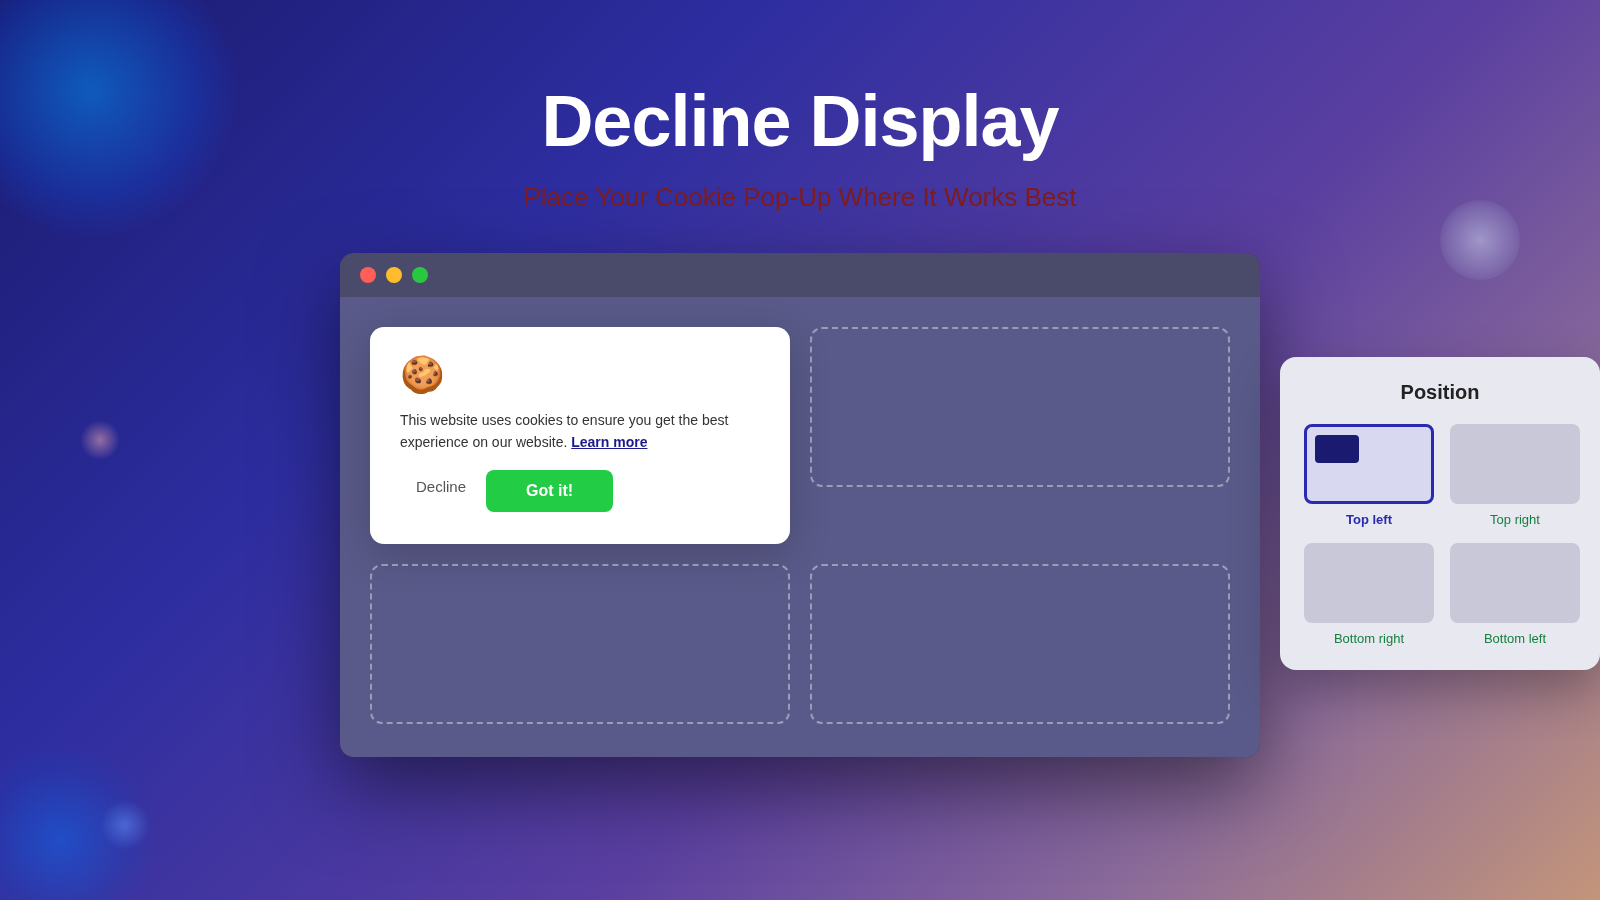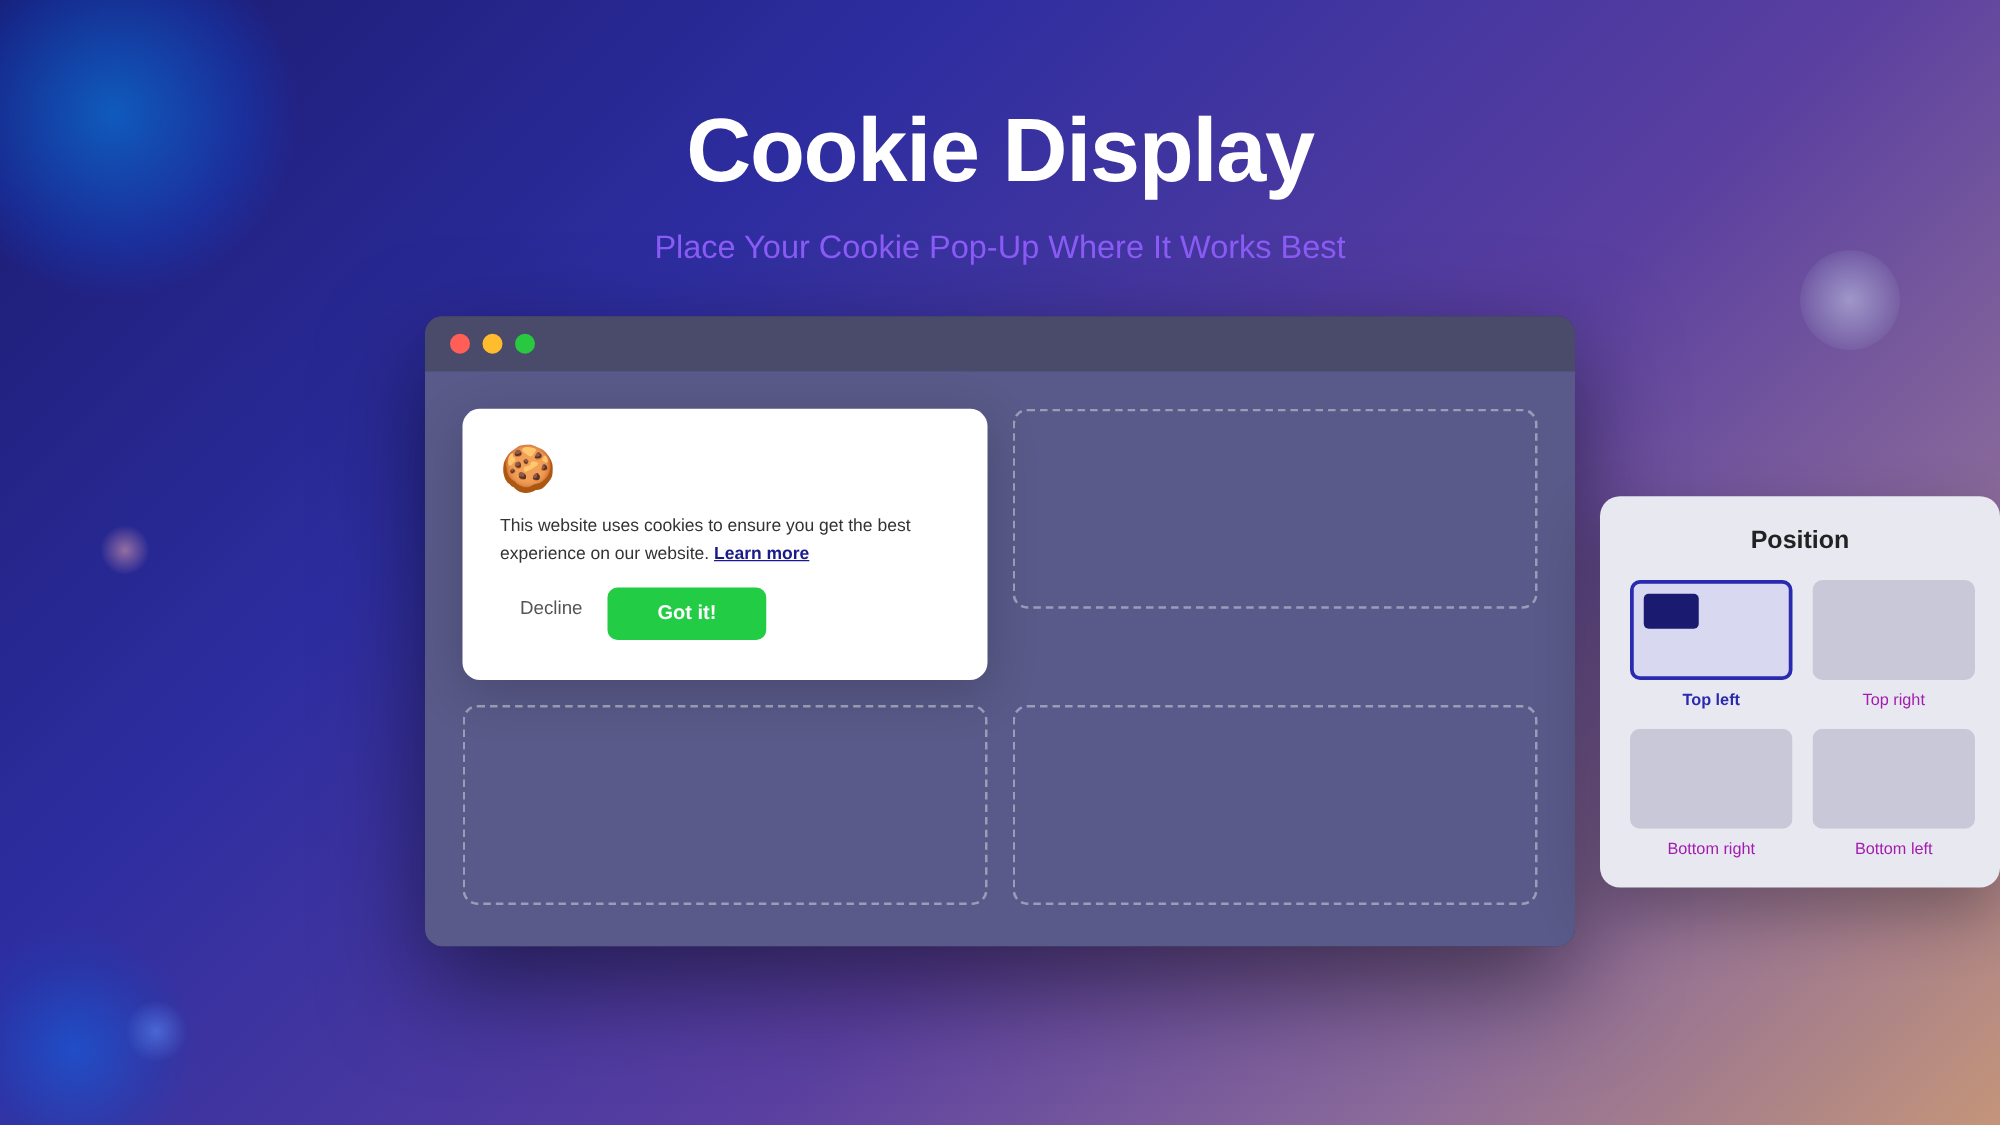--- a/index.html
+++ b/index.html
@@ -77,21 +77,21 @@
       font-size: 72px;
       font-weight: 800;
       color: #ffffff;
       letter-spacing: -1px;
       margin-bottom: 20px;
     }
 
     .page-subtitle {
       font-size: 26px;
       font-weight: 500;
-      color: #8b5cf6;
+      color: #7f1d1d;
     }
 
     
     .browser-mock {
       position: relative;
       z-index: 2;
       margin: 0 auto;
       width: 920px;
       background: #3a3a5c;
       border-radius: 14px;
@@ -198,21 +198,20 @@
     .position-panel {
       position: absolute;
       right: -340px;
       top: 60px;
       background: #e8e8f0;
       border-radius: 16px;
       padding: 24px;
       width: 320px;
       box-shadow: 0 20px 50px rgba(0,0,0,0.3);
       z-index: 10;
-      margin-top: 40px;
     }
 
     .position-panel-title {
       text-align: center;
       font-size: 20px;
       font-weight: 600;
       color: #222;
       margin-bottom: 20px;
     }
 
@@ -257,21 +256,21 @@
       background: #1a1a70;
     }
 
     .top-left .pos-indicator { top: 8px; left: 8px; }
     .top-right .pos-indicator { top: 8px; right: 8px; }
     .bottom-left .pos-indicator { bottom: 8px; left: 8px; }
     .bottom-right .pos-indicator { bottom: 8px; right: 8px; }
 
     .position-label {
       font-size: 13px;
-      color: #a21caf;
+      color: #15803d;
       font-weight: 500;
     }
 
     .position-label.selected-label {
       color: #2a2ab0;
       font-weight: 700;
     }
 
     
     .bottom-cards {
@@ -285,21 +284,21 @@
 </head>
 <body>
 
 <div class="blob-tl"></div>
 <div class="blob-bl"></div>
 <div class="blob-tr"></div>
 <div class="blob-sm-left"></div>
 <div class="blob-sm-bl"></div>
 
 <div class="page-header">
-  <h1 class="page-title">Cookie Display</h1>
+  <h1 class="page-title">Decline Display</h1>
   <p class="page-subtitle">Place Your Cookie Pop-Up Where It Works Best</p>
 </div>
 
 <div class="browser-mock">
 
   <div class="browser-titlebar">
     <div class="traffic-light tl-red"></div>
     <div class="traffic-light tl-yellow"></div>
     <div class="traffic-light tl-green"></div>
   </div>

